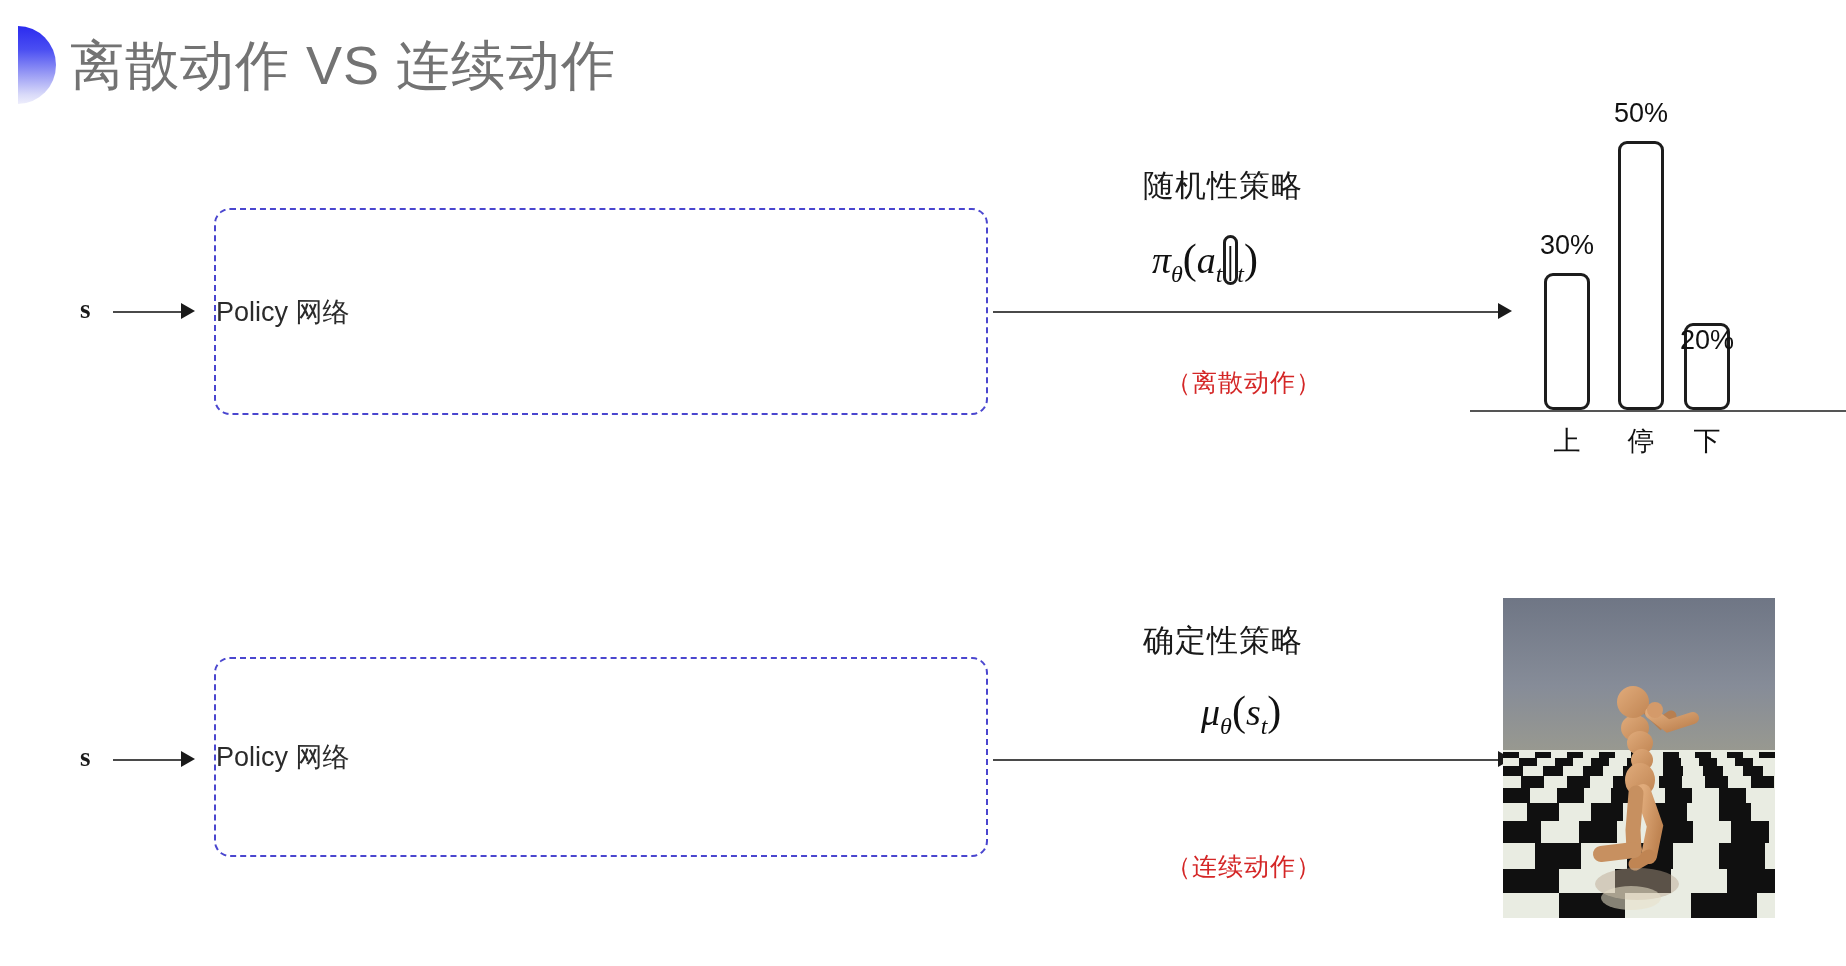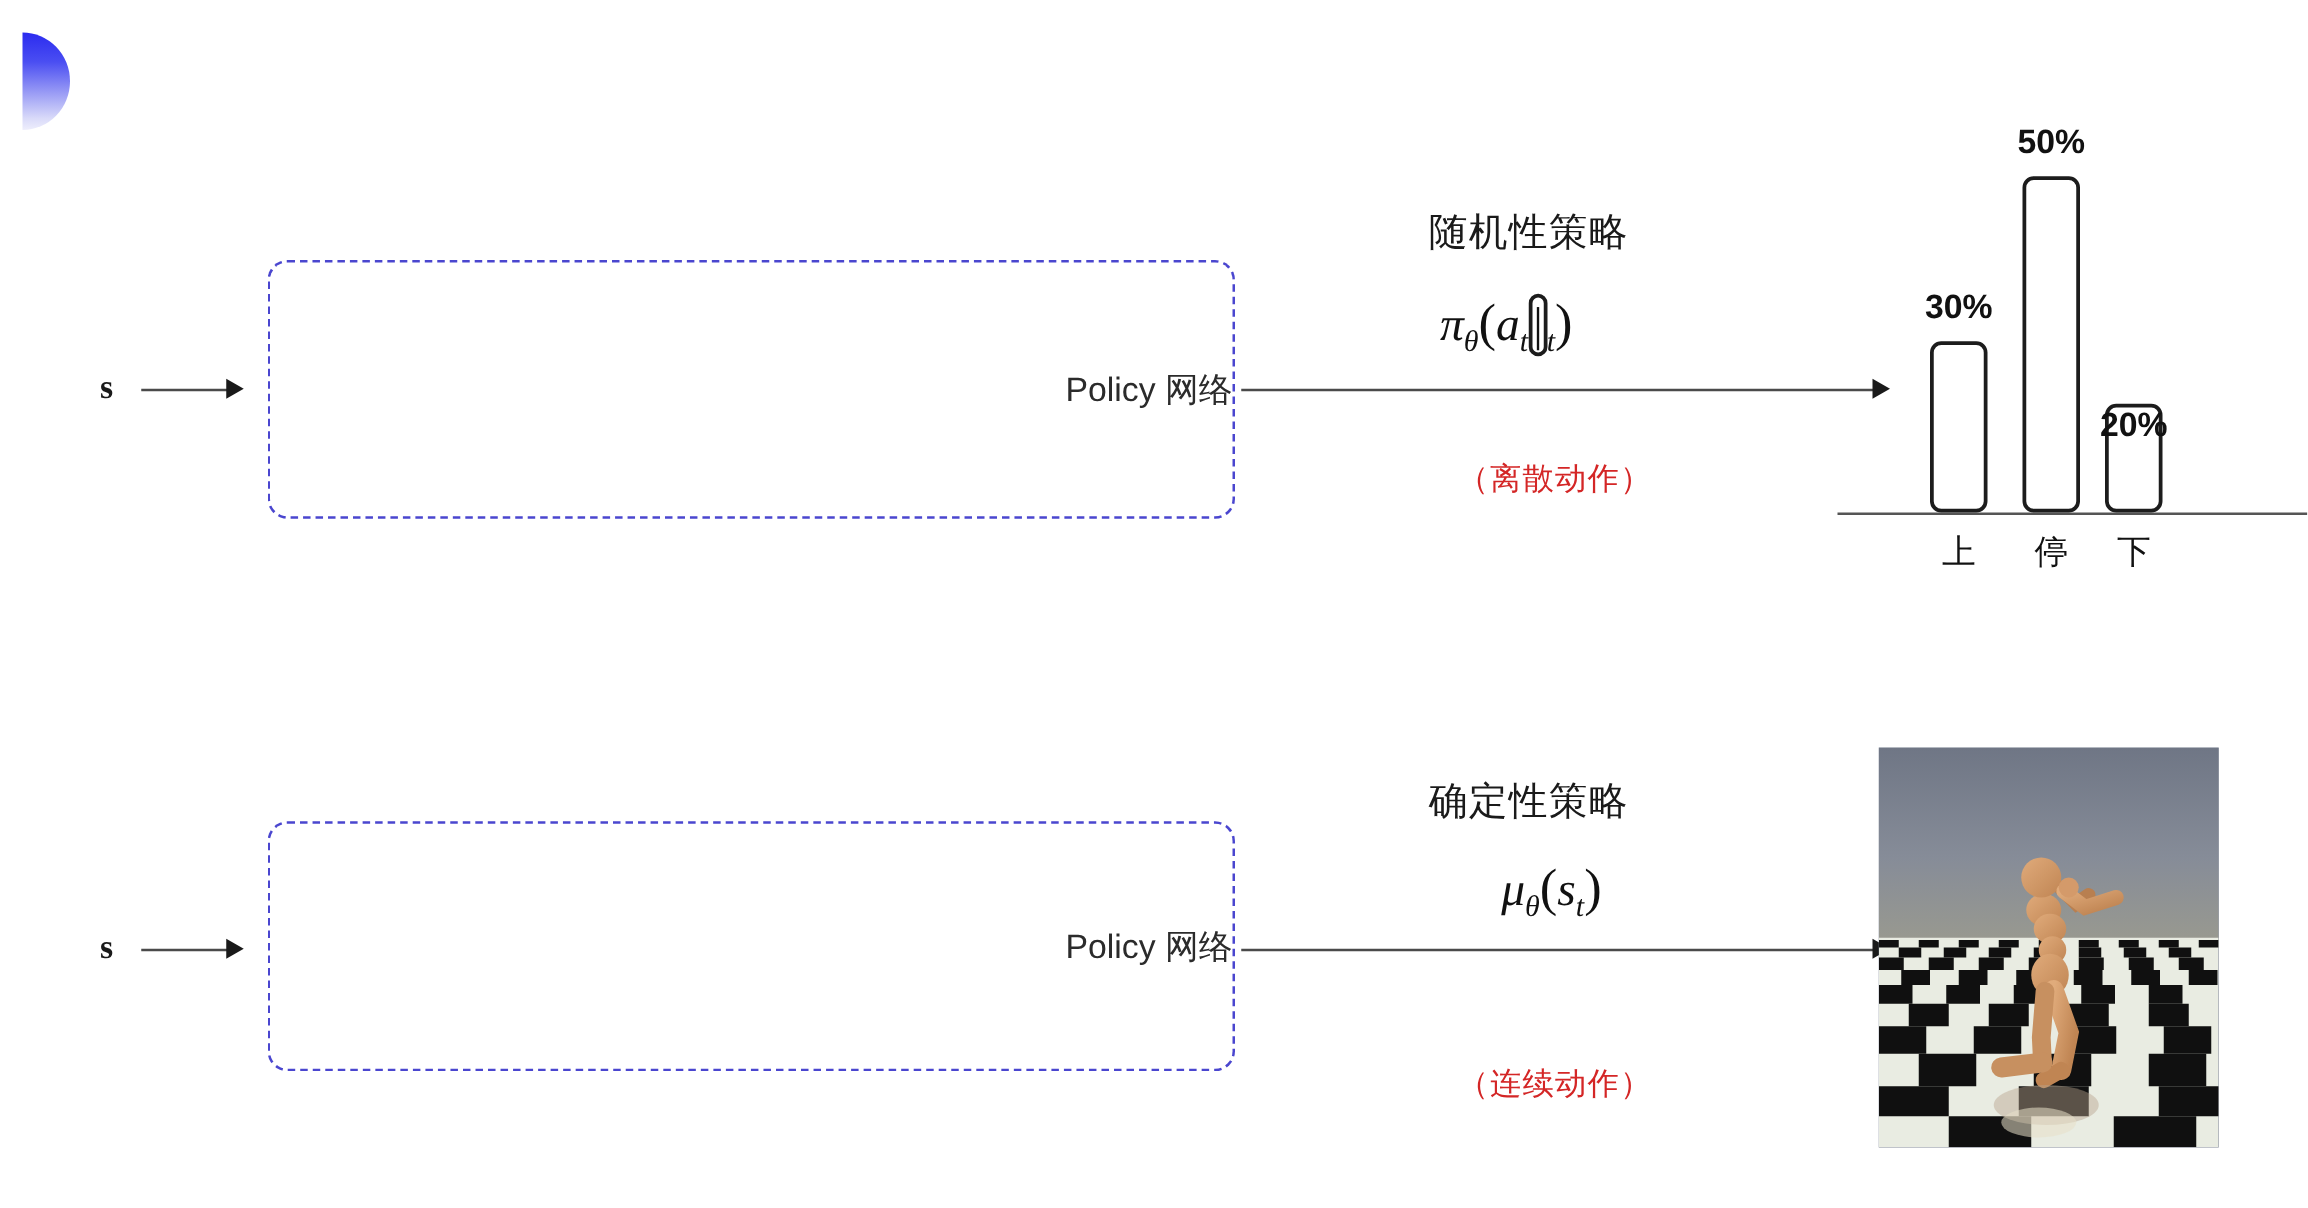--- a/index.html
+++ b/index.html
@@ -48,21 +48,21 @@
     border-radius: 16px;
     box-sizing: border-box;
     background: #ffffff;
   }
   .policy-box .policy-label {
     position: absolute;
     left: 0;
     right: 0;
     top: 50%;
     transform: translateY(-50%);
-    text-align: right;
+    text-align: left;
     font-size: 27px;
     color: #2b2b2b;
     white-space: nowrap;
   }
 
   
   .state-label {
     position: absolute;
     font-size: 27px;
     font-weight: 700;
@@ -137,21 +137,20 @@
     border: 3px solid #1c1c1c;
     border-radius: 9px;
     background: #ffffff;
   }
   .bar-value {
     position: absolute;
     font-size: 27px;
     color: #111111;
     text-align: center;
     white-space: nowrap;
-    font-weight: bold;
   }
   .bar-cat {
     position: absolute;
     font-size: 27px;
     color: #111111;
     text-align: center;
     white-space: nowrap;
   }
 
   
@@ -161,20 +160,21 @@
     background: #7d8492;
   }
   .sim-svg { display: block; }
 </style>
 </head>
 <body>
 
 <div id="slide">
 
   <div class="title-bullet"></div>
+  <div class="slide-title">离散动作 VS 连续动作</div>
 
   <div class="state-label" style="left:80px; top:294px;">s</div>
   <div class="arrow-line" style="left:113px; top:311px; width:72px;"></div>
   <div class="arrow-head" style="left:181px; top:303px;"></div>
 
   <div class="policy-box" style="left:214px; top:208px; width:774px; height:207px;">
     <div class="policy-label">Policy 网络</div>
   </div>
 
   <div class="arrow-line" style="left:993px; top:311px; width:509px;"></div>

